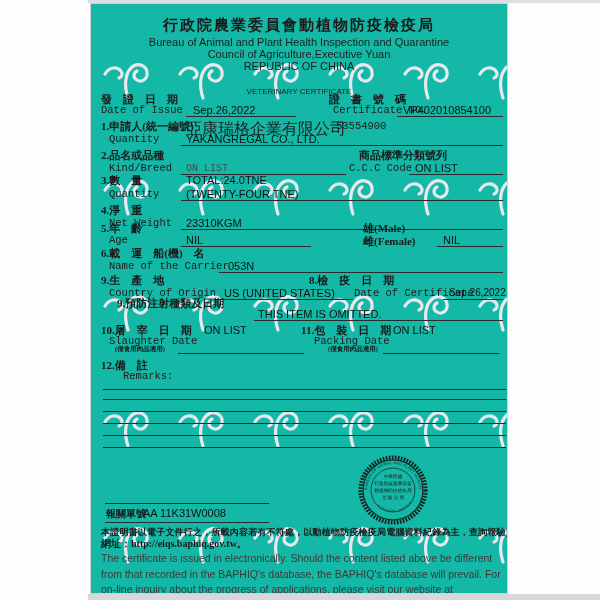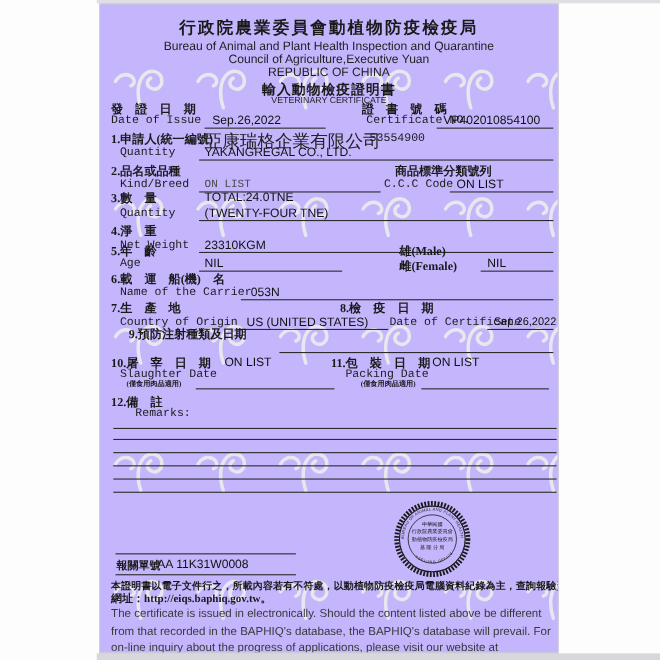--- a/index.html
+++ b/index.html
@@ -5,21 +5,21 @@
   html,body{margin:0;padding:0;}
   body{
     width:600px;height:600px;position:relative;overflow:hidden;
     background:#fdfdfd;font-family:"Liberation Sans","DejaVu Sans",sans-serif;
   }
   .abs{position:absolute;white-space:nowrap;}
   .strip-top{position:absolute;left:88px;top:0;width:512px;height:3px;background:#dfdfe3;}
   .strip-bottom{position:absolute;left:88px;top:594px;width:512px;height:6px;background:#d8d8dc;}
   #page{
     position:absolute;left:90px;top:3px;width:418px;height:591px;
-    background:#c4b5fd;border:1px solid #d0d0d5;box-sizing:border-box;overflow:hidden;
+    background:#14b8a6;border:1px solid #d0d0d5;box-sizing:border-box;overflow:hidden;
   }
   #wm-layer{position:absolute;left:0;top:0;right:0;bottom:0;overflow:hidden;}
   .wm{position:absolute;}
   .zh{font-family:"Liberation Serif","DejaVu Serif",serif;font-weight:bold;color:#1a1a1a;font-size:11px;text-align:right;}
   .zhv{font-family:"Liberation Serif","DejaVu Serif",serif;font-weight:normal;color:#222;font-size:16px;}
   .mono{font-family:"Liberation Mono","DejaVu Sans Mono",monospace;color:#1c1c1c;font-size:10.5px;}
   .val{font-family:"Liberation Sans","DejaVu Sans",sans-serif;color:#111;font-size:11px;}
   .uline{position:absolute;height:0;border-top:1.2px solid #2b2b2b;}
   .ruleline{position:absolute;height:0;border-top:1.2px solid #2b2b2b;left:12px;width:403px;}
   .center{left:0;width:100%;text-align:center;}
@@ -217,21 +217,20 @@
     <path d="M4 16 C8 9,16 8,20 13 C22 16,21 19,18 20"></path>
     <path d="M27 40 C23 28,24 16,30 10 C36 4,45 7,46 14 C47 21,41 25,36 22 C32 20,32 15,36 13"></path>
   </g>
 </svg>
     </div>
 
   <div class="abs zh center hdr-zh" style="top:12px">行政院農業委員會動植物防疫檢疫局</div>
   <div class="abs center hdr-en" style="top:32px">Bureau of Animal and Plant Health Inspection and Quarantine</div>
   <div class="abs center hdr-en" style="top:56px">REPUBLIC OF CHINA</div>
   <div class="abs center hdr-en" style="top:44px">Council of Agriculture,Executive Yuan</div>
-  <div class="abs zh center" style="top:69px;font-size:12.5px;letter-spacing:1px">輸入動物檢疫證明書</div>
   <div class="abs center" style="top:83px;font-size:8px;color:#1f1f1f">VETERINARY CERTIFICATE</div>
 
   <div class="abs zh" style="left:10px;top:88px">發　證　日　期</div>
   <div class="abs zh" style="left:238px;top:88px">證　書　號　碼</div>
   <div class="abs mono" style="left:10px;top:100px">Date of Issue</div>
   <div class="abs val" style="left:102px;top:100px">Sep.26,2022</div>
   <div class="uline" style="left:95px;top:112px;width:110px"></div>
   <div class="abs mono" style="left:242px;top:100px">Certificate NO.</div>
   <div class="abs val" style="left:312px;top:100px">VP402010854100</div>
   <div class="uline" style="left:306px;top:112px;width:106px"></div>
@@ -270,30 +269,31 @@
   <div class="uline" style="left:90px;top:242px;width:130px"></div>
   <div class="abs zh" style="left:272px;top:230px">雌(Female)</div>
   <div class="abs val" style="left:352px;top:230px">NIL</div>
   <div class="uline" style="left:346px;top:242px;width:66px"></div>
 
   <div class="abs zh" style="left:10px;top:242px">6.載　運　船(機)　名</div>
   <div class="abs mono" style="left:18px;top:256px">Name of the Carrier</div>
   <div class="abs val" style="left:137px;top:256px">053N</div>
   <div class="uline" style="left:128px;top:268px;width:284px"></div>
 
-  <div class="abs zh" style="left:10px;top:269px">7.生　產　地</div>
+  <div class="abs zh" style="left:10px;top:269px">9.生　產　地</div>
   <div class="abs zh" style="left:218px;top:269px">8.檢　疫　日　期</div>
   <div class="abs mono" style="left:18px;top:283px">Country of Origin</div>
   <div class="abs val" style="left:133px;top:283px">US (UNITED STATES)</div>
   <div class="uline" style="left:125px;top:295px;width:137px"></div>
   <div class="abs mono" style="left:263px;top:283px">Date of Certificate</div>
   <div class="abs val" style="left:358px;top:283px;font-size:10px">Sep.26,2022</div>
   <div class="uline" style="left:352px;top:295px;width:60px"></div>
 
   <div class="abs zh" style="left:26px;top:292px">9.預防注射種類及日期</div>
+  <div class="abs val" style="left:167px;top:304px">THIS ITEM IS OMITTED.</div>
   <div class="uline" style="left:163px;top:316px;width:249px"></div>
 
   <div class="abs zh" style="left:10px;top:319px">10.屠　宰　日　期</div>
   <div class="abs val" style="left:113px;top:320px">ON LIST</div>
   <div class="abs zh" style="left:210px;top:319px">11.包　裝　日　期</div>
   <div class="abs val" style="left:302px;top:320px">ON LIST</div>
   <div class="abs mono" style="left:18px;top:331px">Slaughter Date</div>
   <div class="abs mono" style="left:223px;top:331px">Packing Date</div>
   <div class="abs zh note-zh" style="left:24px;top:341px">(僅食用肉品適用)</div>
   <div class="abs zh note-zh" style="left:237px;top:341px">(僅食用肉品適用)</div>

